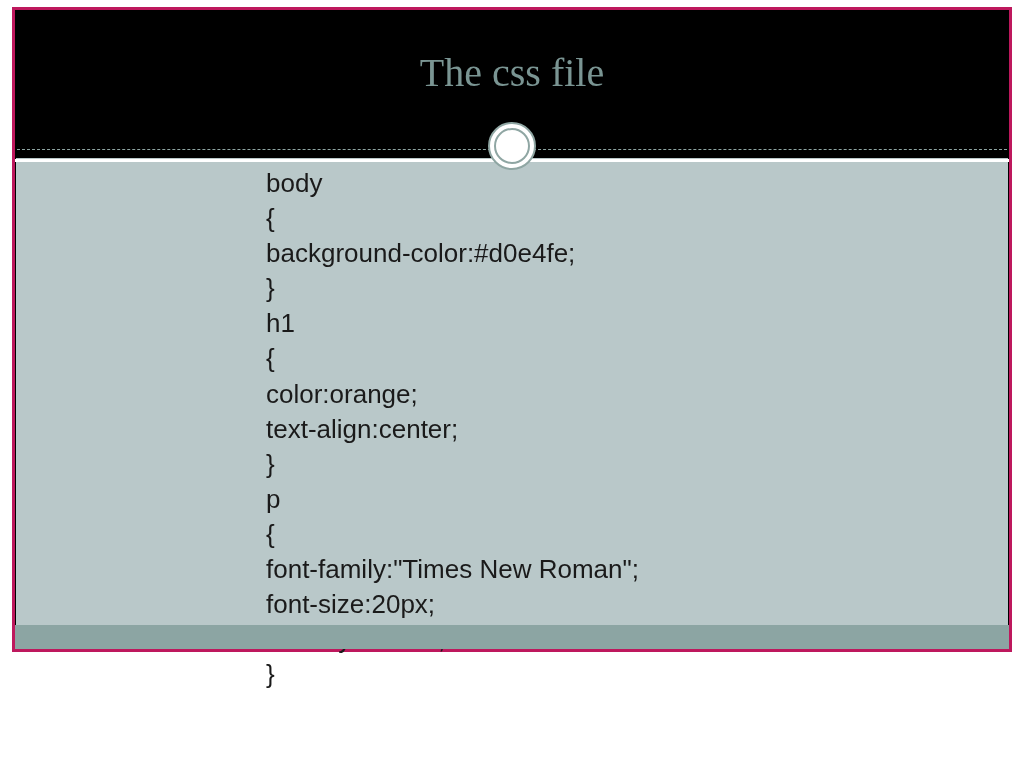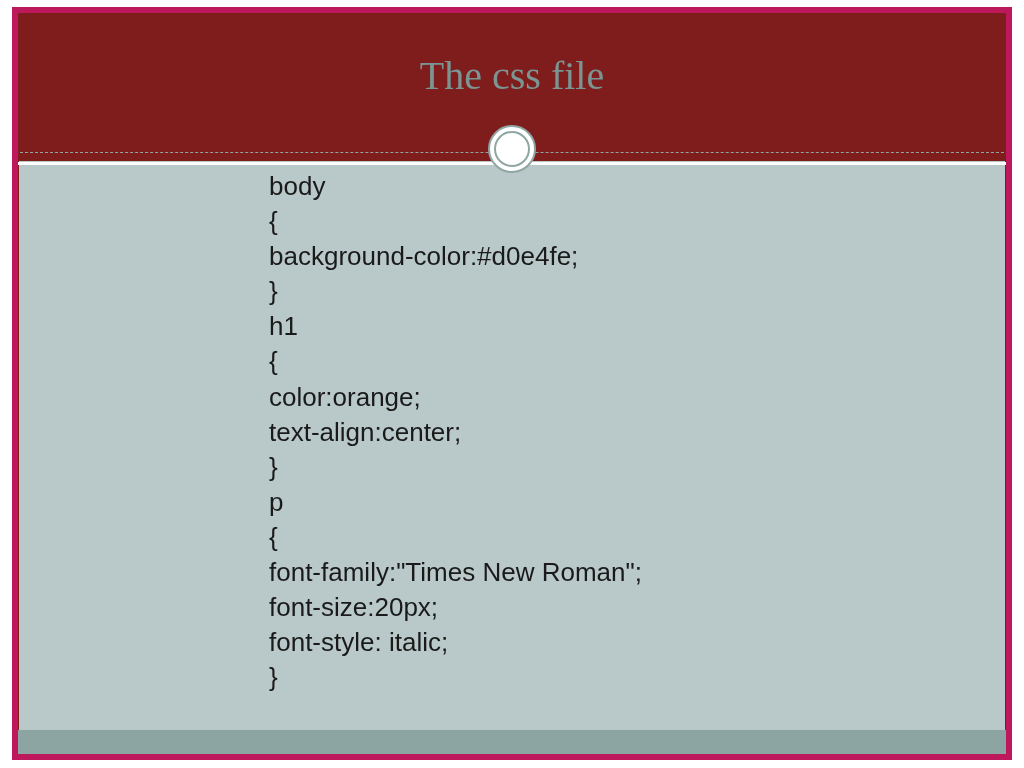--- a/index.html
+++ b/index.html
@@ -7,25 +7,25 @@
     padding: 0;
     background: #ffffff;
     width: 1024px;
     height: 768px;
     font-family: Georgia, "Times New Roman", serif;
     overflow: hidden;
   }
   .slide {
     position: relative;
     width: 1000px;
-    height: 753px;
+    height: 645px;
     margin: 7px auto 0 auto;
-    border: 6px solid #be185d;
+    border: 3px solid #be185d;
     box-sizing: border-box;
-    background: #7f1d1d;
+    background: #000000;
   }
   .title-area {
     height: 125px;
     display: flex;
     align-items: center;
     justify-content: center;
   }
   .title {
     font-size: 40px;
     color: #7a9593;

